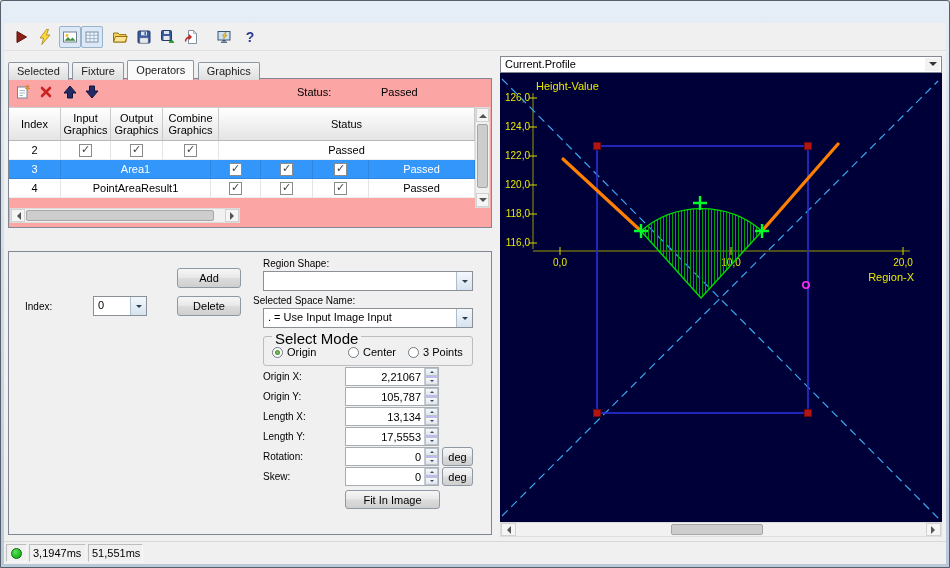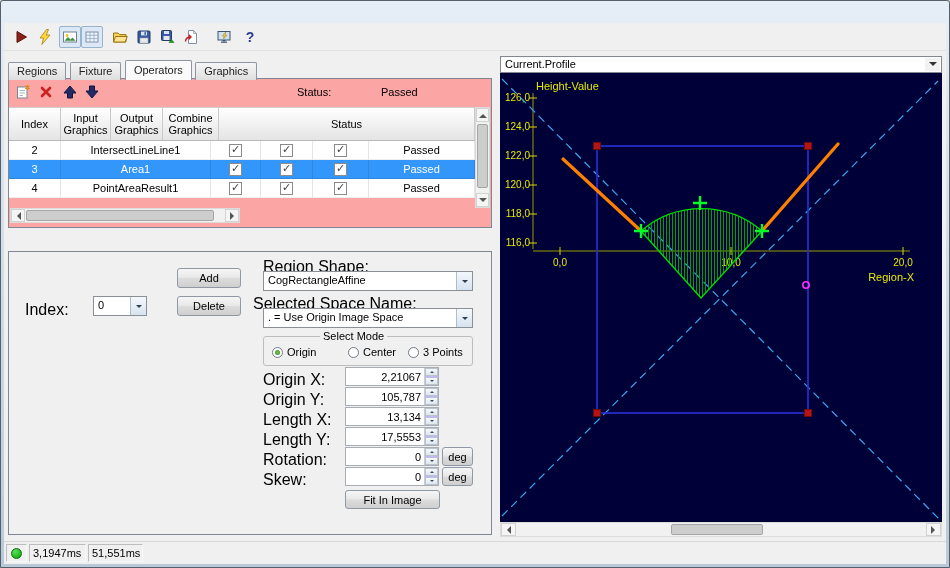--- a/index.html
+++ b/index.html
@@ -55,30 +55,30 @@
   .cb.checked::after{content:"✓";position:absolute;left:1px;top:-2px;font-size:11px;font-weight:bold;color:#404040;}
   
   .sb{position:absolute;background:#f1f1f1;border:1px solid #dcdcdc;}
   .sb-btn{position:absolute;background:#f5f5f5;border:1px solid #d2d2d2;display:flex;align-items:center;justify-content:center;}
   .sb-thumb{position:absolute;background:#cdcdcd;border:1px solid #a6a6a6;border-radius:2px;}
   .tri{width:0;height:0;border:4px solid transparent;}
   .tri.l{border-right-color:#555;margin-left:-3px;} .tri.r{border-left-color:#555;margin-right:-3px;}
   .tri.u{border-bottom-color:#555;margin-top:-3px;} .tri.d{border-top-color:#555;margin-bottom:-3px;}
   
   #regions-box{left:4px;top:228px;width:484px;height:284px;background:#f0f0f0;}
-  .lbl{position:absolute;font-size:16px;color:#000;white-space:nowrap;}
+  .lbl{position:absolute;font-size:10px;color:#000;white-space:nowrap;}
   .combo{position:absolute;background:#fff;border:1px solid #8b9097;font-size:11px;}
   .combo .cval{position:absolute;left:4px;top:2px;right:18px;overflow:hidden;white-space:nowrap;}
   .combo .cbtn{position:absolute;right:0;top:0;bottom:0;width:16px;border-left:1px solid #aebdcc;
                background:linear-gradient(#f4f8fc,#d6e3f0);display:flex;align-items:center;justify-content:center;}
   .combo .cbtn .tri.d{border-width:3.5px;border-top-color:#2c3e50;}
   .btn{position:absolute;font-size:11px;display:flex;align-items:center;justify-content:center;color:#000;
        background:linear-gradient(#f6f6f6,#e8e8e8 48%,#dcdcdc 52%,#cfcfcf);border:1px solid #8e99a5;border-radius:3px;}
   .groupbox{position:absolute;border:1px solid #bdbdbd;border-radius:3px;}
-  .grouplabel{position:absolute;top:-7px;left:8px;background:#f0f0f0;padding:0 3px;font-size:11px;margin-left:48px;}
+  .grouplabel{position:absolute;top:-7px;left:8px;background:#f0f0f0;padding:0 3px;font-size:15px;}
   .radio{position:absolute;display:flex;align-items:center;font-size:11px;}
   .rdot{width:11px;height:11px;border-radius:50%;border:1px solid #707b86;background:#fff;margin-right:4px;position:relative;}
   .radio.selected .rdot::after{content:"";position:absolute;left:2px;top:2px;width:5px;height:5px;border-radius:50%;
        background:radial-gradient(#7ec75a,#2d7d1f);}
   .spin{position:absolute;width:94px;height:19px;border:1px solid #a8adb3;background:#c4b5fd;}
   .spin input{position:absolute;left:0;top:0;width:78px;height:17px;border:none;outline:none;font-size:11px;text-align:right;padding-right:3px;background:#fff;}
   .spin .arrows{position:absolute;right:0;top:0;width:14px;height:17px;border-left:1px solid #c7ccd2;}
   .spin .sa{position:absolute;left:0;width:13px;height:8px;background:linear-gradient(#f7f9fb,#dfe6ee);border:1px solid #b9c3cf;
             display:flex;align-items:center;justify-content:center;}
   .spin .sa.up{top:0;} .spin .sa.dn{bottom:0;}
@@ -164,21 +164,21 @@
         </svg>
       </div>
       <div class="tbtn" style="left:235px">
         <svg width="16" height="16" viewBox="0 0 16 16">
           <text x="8" y="13" text-anchor="middle" font-size="14" font-weight="bold" fill="#2b3a8c">?</text>
         </svg>
       </div>
     </div>
 
     <div class="tabstrip" style="left:4px;top:37px">
-      <div class="tab">Regions</div>
+      <div class="tab">Selected</div>
       <div class="tab">Fixture</div>
       <div class="tab active">Operators</div>
       <div class="tab">Graphics</div>
     </div>
 
     <div class="panel" id="operators-box">
       <div class="sbtn" style="left:4px">
         <svg width="16" height="16" viewBox="0 0 16 16">
           <rect x="2.5" y="3" width="9.5" height="11" fill="#fff" stroke="#7a8698"></rect>
           <path d="M4.5 6.5h5.5 M4.5 9h5.5 M4.5 11.5h3.5" stroke="#9ab0c4" stroke-width="0.9"></path>
@@ -209,21 +209,20 @@
 Graphics</div>
         <div class="th c-out">Output
 Graphics</div>
         <div class="th c-comb">Combine
 Graphics</div>
         <div class="th c-status">Status</div>
       </div>
 
       <div class="trow" style="top:62px">
         <div class="td c-index">2</div>
-        <div class="td c-name">IntersectLineLine1</div>
         <div class="td c-in">
             <span class="cb checked"></span>
           </div>
         <div class="td c-out">
             <span class="cb checked"></span>
           </div>
         <div class="td c-comb">
             <span class="cb checked"></span>
           </div>
         <div class="td c-status">Passed</div>
@@ -285,29 +284,28 @@
         <span class="cval">0</span>
         <div class="cbtn">
             <div class="tri d"></div>
           </div>
       </div>
       <div class="btn" style="left:168px;top:16px;width:64px;height:20px">Add</div>
       <div class="btn" style="left:168px;top:44px;width:64px;height:20px">Delete</div>
 
       <span class="lbl" style="left:254px;top:6px">Region Shape:</span>
       <div class="combo" style="left:254px;top:19px;width:210px;height:20px">
-        <span class="cval">CogRectangleAffine</span>
         <div class="cbtn">
             <div class="tri d"></div>
           </div>
       </div>
 
       <span class="lbl" style="left:244px;top:43px">Selected Space Name:</span>
       <div class="combo" style="left:254px;top:56px;width:210px;height:20px">
-        <span class="cval">. = Use Origin Image Space</span>
+        <span class="cval">. = Use Input Image Input</span>
         <div class="cbtn">
             <div class="tri d"></div>
           </div>
       </div>
 
       <div class="groupbox" style="left:254px;top:84px;width:210px;height:30px">
         <span class="grouplabel">Select Mode</span>
         <div class="radio selected" style="left:8px;top:9px">
           <span class="rdot"></span>
             <span>Origin</span>

